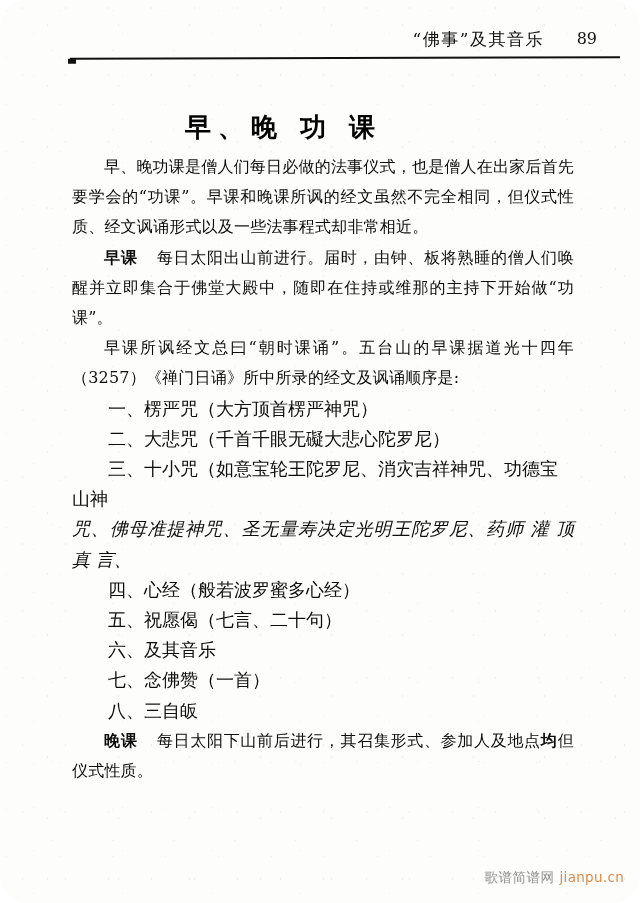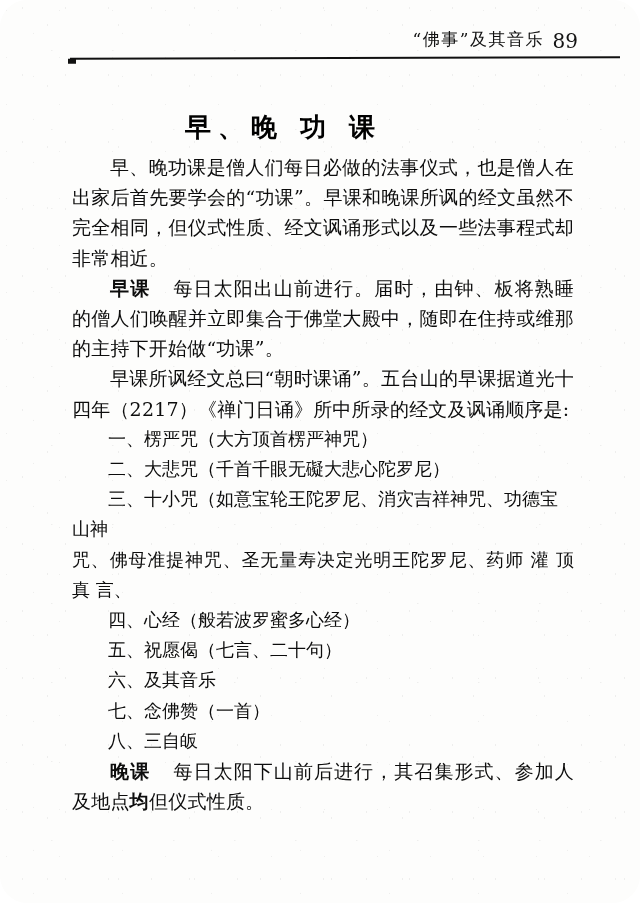--- a/index.html
+++ b/index.html
@@ -30,23 +30,23 @@
     position: absolute;
     right: 96px;
     top: 0;
     font-size: 17px;
     letter-spacing: 1.5px;
     white-space: nowrap;
     color: #121212;
   }
   #header-pageno {
     position: absolute;
-    right: 62px;
+    right: 43px;
     top: 1px;
-    font-size: 20px;
+    font-size: 16px;
     font-family: "DejaVu Serif", "Liberation Serif", serif;
     color: #141414;
   }
   #header-rule {
     position: absolute;
     left: 70px;
     top: 57px;
     width: 550px;
     height: 2px;
     background: #111;
@@ -77,21 +77,21 @@
   }
 
   
   #body {
     position: absolute;
     left: 72px;
     top: 152px;
     width: 502px;
   }
   .para {
-    font-size: 19px;
+    font-size: 16px;
     line-height: 30.2px;
     text-align: justify;
     text-justify: inter-ideograph;
     margin: 0 0 0 0;
     color: #0d0d0d;
     letter-spacing: 0.2px;
   }
   .para.indent2 { text-indent: 2em; }
   .para .lead {
     font-weight: bold;
@@ -103,20 +103,21 @@
     font-size: 18px;
     line-height: 30.2px;
     text-indent: 2em;
     margin: 0;
     color: #0d0d0d;
   }
   .listline.cont {
     text-indent: 0;
     text-align: justify;
     text-justify: inter-ideograph;
+    font-style: italic;
   }
 
   
   #watermark {
     position: absolute;
     right: 16px;
     bottom: 16px;
     font-size: 13.5px;
     white-space: nowrap;
     font-family: "DejaVu Sans", "Liberation Sans", sans-serif;
@@ -151,21 +152,21 @@
   <div id="header-rule"></div>
 
   <h1 id="doc-title">早、晚 功 课</h1>
 
   <div id="body">
 
     <p class="para indent2">早、晚功课是僧人们每日必做的法事仪式，也是僧人在出家后首先要学会的“功课”。早课和晚课所讽的经文虽然不完全相同，但仪式性质、经文讽诵形式以及一些法事程式却非常相近。</p>
 
     <p class="para indent2"><span class="lead">早课</span><span class="gap"></span><span>每日太阳出山前进行。届时，由钟、板将熟睡的僧人们唤醒并立即集合于佛堂大殿中，随即在住持或维那的主持下开始做“功课”。</span></p>
 
-    <p class="para indent2">早课所讽经文总曰“朝时课诵”。五台山的早课据道光十四年（2217）《禅门日诵》所中所录的经文及讽诵顺序是:</p>
+    <p class="para indent2">早课所讽经文总曰“朝时课诵”。五台山的早课据道光十四年（3257）《禅门日诵》所中所录的经文及讽诵顺序是:</p>
 
     <p class="listline"><span>一、</span><span>楞严咒（大方顶首楞严神咒）</span></p>
 
     <p class="listline"><span>二、</span><span>大悲咒（千首千眼无礙大悲心陀罗尼）</span></p>
 
     <p class="listline"><span>三、</span><span>十小咒（如意宝轮王陀罗尼、消灾吉祥神咒、功德宝山神</span></p>
     <p class="listline cont">咒、佛母准提神咒、圣无量寿决定光明王陀罗尼、药师 灌 顶 真 言、</p>
 
     <p class="listline"><span>四、</span><span>心经（般若波罗蜜多心经）</span></p>
 
@@ -178,14 +179,17 @@
     <p class="listline"><span>八、</span><span>三自皈</span></p>
 
 
 
     <p class="para indent2"><span class="lead">晚课</span><span class="gap"></span><span>每日太阳下山前后进行，其召集形式、参加人及地点</span><span class="lead">均</span><span>但仪式性质。</span></p>
 
   </div>
 
   <div id="speckle"></div>
 
+  <div id="watermark">
+    <span class="wm-cn">歌谱简谱网</span><span class="wm-url">jianpu.cn</span>
+  </div>
 
 </div>
 
 </body></html>

